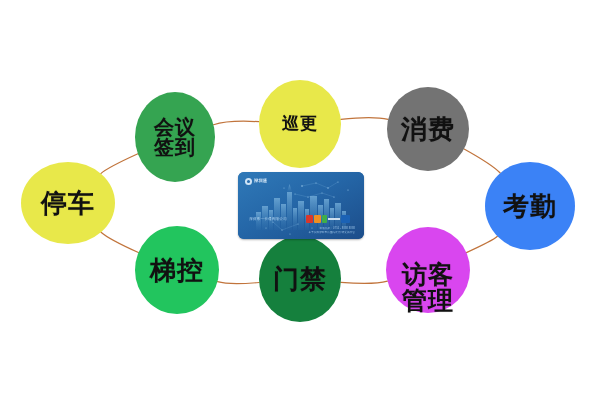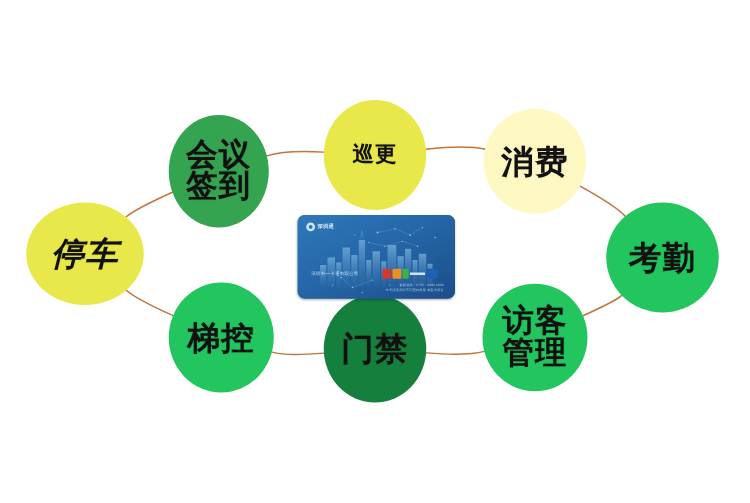--- a/index.html
+++ b/index.html
@@ -154,37 +154,37 @@
       <path d="M 213.5 124.7 Q 228.4 119.9 259.1 121.7" fill="none" stroke="#c1743c" stroke-width="1.2" stroke-linecap="round"></path>
       <path d="M 340.8 119.4 Q 373.0 115.8 388.1 119.4" fill="none" stroke="#c1743c" stroke-width="1.2" stroke-linecap="round"></path>
       <path d="M 464.1 148.9 Q 492.7 164.8 500.2 173.0" fill="none" stroke="#c1743c" stroke-width="1.2" stroke-linecap="round"></path>
       <path d="M 497.4 236.3 Q 492.7 240.7 466.4 252.6" fill="none" stroke="#c1743c" stroke-width="1.2" stroke-linecap="round"></path>
       <path d="M 387.4 281.1 Q 373.3 284.9 340.9 282.3" fill="none" stroke="#c1743c" stroke-width="1.2" stroke-linecap="round"></path>
       <path d="M 259.1 282.5 Q 229.4 285.1 217.5 281.7" fill="none" stroke="#c1743c" stroke-width="1.2" stroke-linecap="round"></path>
       <path d="M 138.4 252.5 Q 108.7 239.1 101.0 232.2" fill="none" stroke="#c1743c" stroke-width="1.2" stroke-linecap="round"></path>
     </svg>
 
   <div id="nodes">
-      <div class="node" style="left: 21px; top: 162px; width: 94px; height: 82px; background: rgb(232, 232, 74); color: rgb(17, 17, 17); font-size: 26px; font-style: italic;">
+      <div class="node" style="left: 21px; top: 162px; width: 94px; height: 82px; background: rgb(232, 232, 74); color: rgb(17, 17, 17); font-size: 26px;">
         <span class="label">停车</span>
       </div>
-      <div class="node" style="left: 135px; top: 92px; width: 80px; height: 90px; background: rgb(53, 164, 81); color: rgb(17, 17, 17); font-size: 25px;">
+      <div class="node" style="left: 135px; top: 92px; width: 80px; height: 90px; background: rgb(53, 164, 81); color: rgb(17, 17, 17); font-size: 20px;">
         <span class="label">会议
 签到</span>
       </div>
       <div class="node" style="left: 259px; top: 80px; width: 82px; height: 88px; background: rgb(232, 232, 74); color: rgb(17, 17, 17); font-size: 17px;">
         <span class="label">巡更</span>
       </div>
-      <div class="node" style="left: 387px; top: 87px; width: 82px; height: 84px; background: #fef9c3; color: rgb(17, 17, 17); font-size: 26px;">
+      <div class="node" style="left: 387px; top: 87px; width: 82px; height: 84px; background: #737373; color: rgb(17, 17, 17); font-size: 26px;">
         <span class="label">消费</span>
       </div>
-      <div class="node" style="left: 485px; top: 162px; width: 90px; height: 88px; background: #22c55e; color: rgb(17, 17, 17); font-size: 26px;">
+      <div class="node" style="left: 485px; top: 162px; width: 90px; height: 88px; background: #3b82f6; color: rgb(17, 17, 17); font-size: 26px;">
         <span class="label">考勤</span>
       </div>
-      <div class="node" style="left: 386px; top: 227px; width: 84px; height: 86px; background: #22c55e; color: rgb(17, 17, 17); font-size: 25px;">
+      <div class="node" style="left: 386px; top: 227px; width: 84px; height: 86px; background: #d946ef; color: rgb(17, 17, 17); font-size: 25px; align-items: flex-end;">
         <span class="label">访客
 管理</span>
       </div>
       <div class="node" style="left: 259px; top: 236px; width: 82px; height: 86px; background: #15803d; color: rgb(17, 17, 17); font-size: 26px;">
         <span class="label">门禁</span>
       </div>
       <div class="node" style="left: 135px; top: 226px; width: 84px; height: 88px; background: #22c55e; color: rgb(17, 17, 17); font-size: 26px;">
         <span class="label">梯控</span>
       </div>
     </div>

